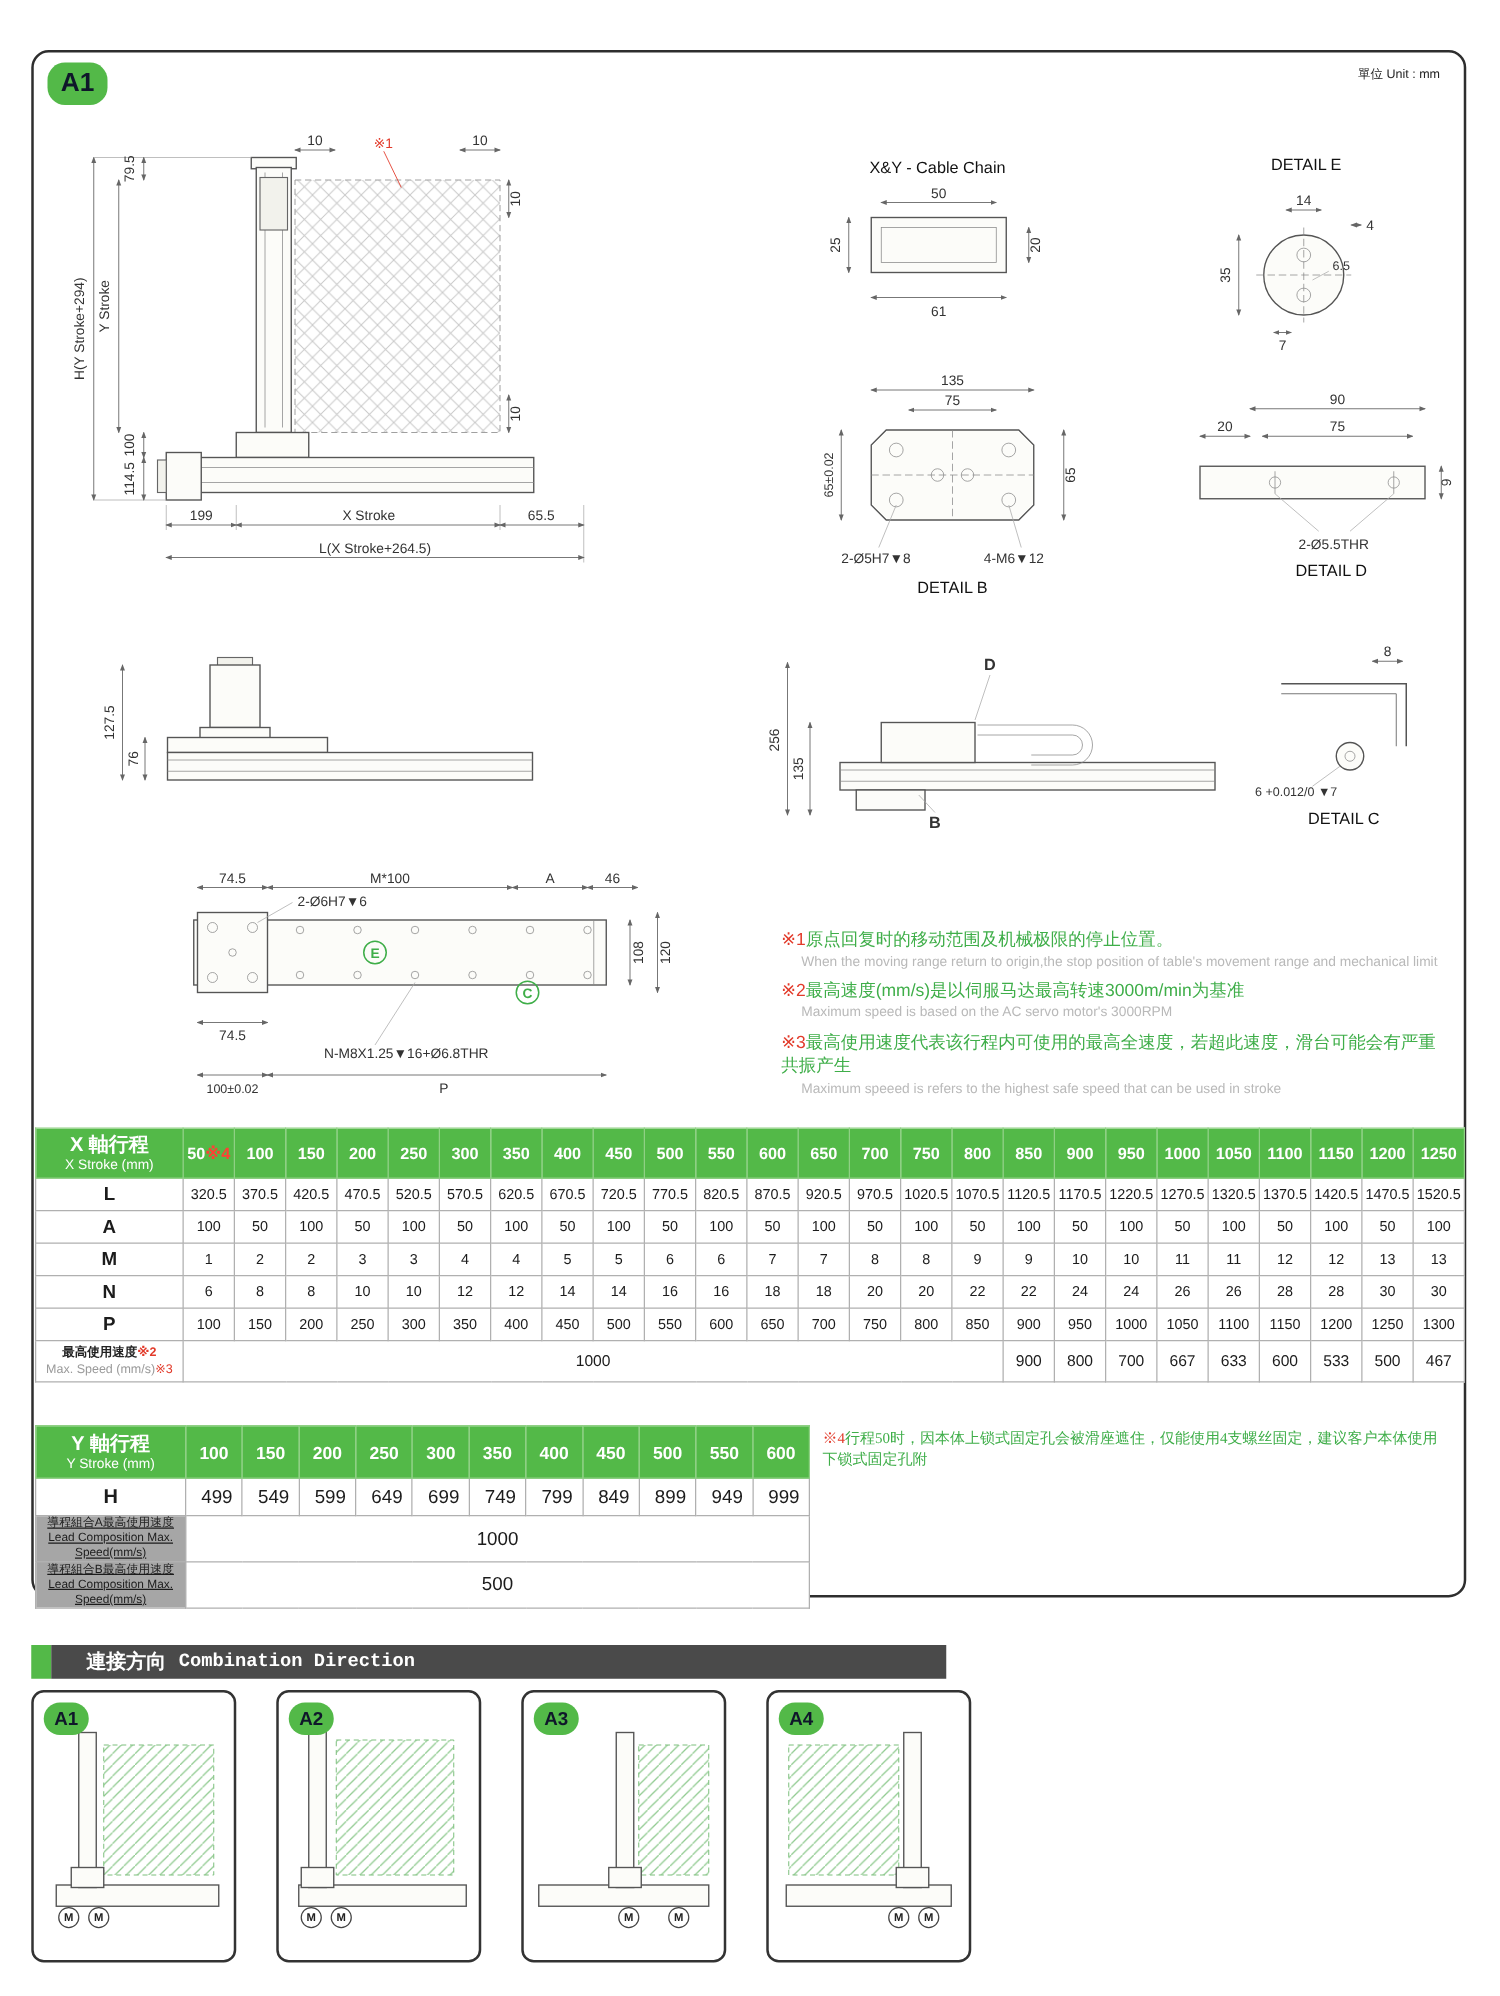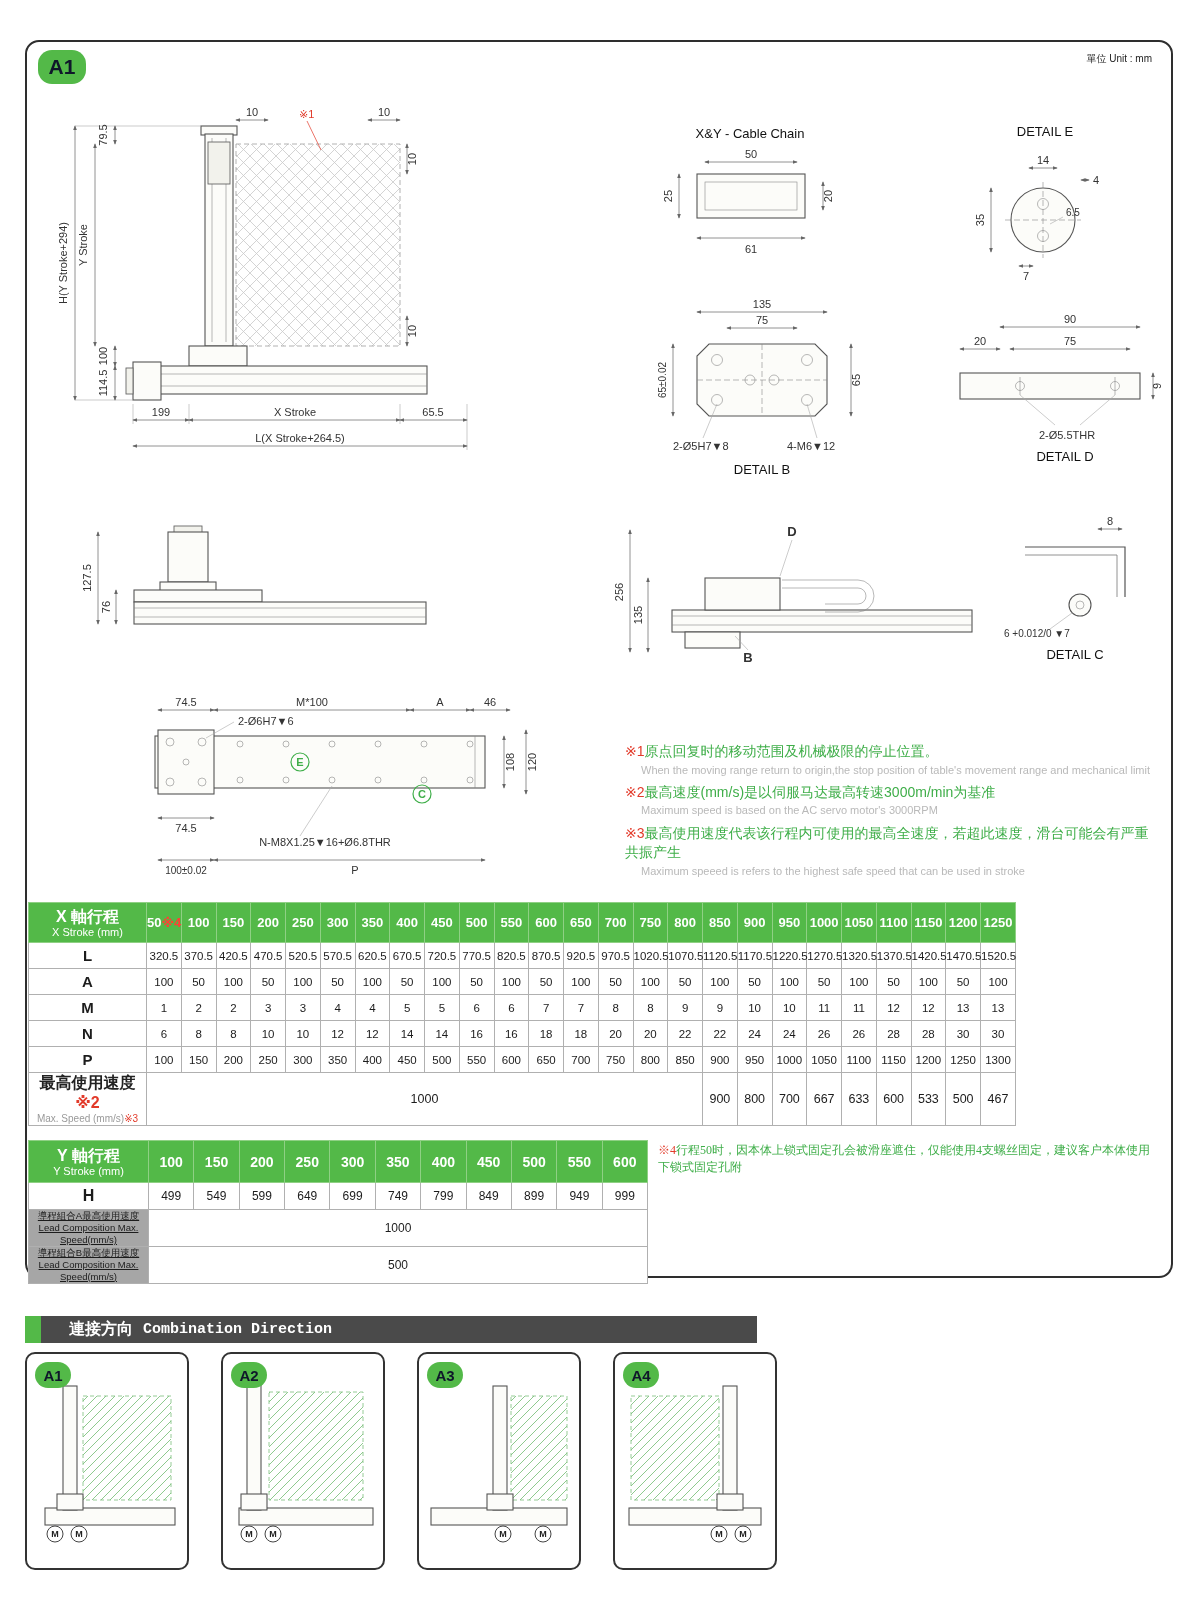--- a/index.html
+++ b/index.html
@@ -26,36 +26,36 @@
   .ghatchbox{fill:url(#ghatch);stroke:#7cbf7c;stroke-width:0.8;stroke-dasharray:4 3;}
   .motor{fill:#fff;stroke:#444;stroke-width:1;}
   .mtxt{font-size:9px;text-anchor:middle;fill:#222;font-weight:bold;}
 
   #notes{position:absolute;left:625px;top:742px;width:532px;}
   .note-zh{font-size:14px;color:#3fae49;line-height:1.4;}
   .note-zh .mark{color:#e23a2a;}
   .note-en{font-size:11px;color:#b9b9b9;margin:1px 0 6px 16px;line-height:1.3;}
 
   table.spec{position:absolute;border-collapse:collapse;table-layout:fixed;background:#fff;}
-  #x-table{left:28px;top:902px;width:988px;}
+  #x-table{left:28px;top:902px;width:1144px;}
   #y-table{left:28px;top:1140px;width:620px;}
   table.spec th,table.spec td{border:1px solid #b0b0b0;text-align:center;vertical-align:middle;padding:0;color:#1c1c1c;}
   table.spec thead th{background:#53b948;color:#fff;border-color:#8fd084;font-weight:bold;font-size:13px;padding:4px 0;}
   table.spec thead th .mark{color:#ff4034;}
   th.corner .hz{font-size:16px;line-height:1.2;}
   th.corner .he{font-size:11px;font-weight:normal;line-height:1.1;}
   #x-table td{font-size:11.5px;padding:6px 0;}
   #x-table th.rowhead{font-size:15px;background:#fff;padding:4px 0;}
   .speedhead{background:#fff;padding:3px 0;}
-  .speedhead .sz{font-size:16px;color:#222;font-weight:bold;line-height:1.25;}
+  .speedhead .sz{font-size:10px;color:#222;font-weight:bold;line-height:1.25;}
   .speedhead .se{font-size:10px;color:#9a9a9a;font-weight:normal;line-height:1.2;}
   .speedhead .mark{color:#e23a2a;}
   td.speedspan{font-size:15px;}
   #x-table .speedrow td{padding:9px 0;font-size:12.5px;}
-  #y-table td{font-size:12px;padding:6px 12px;}
+  #y-table td{font-size:15px;padding:6px 12px;}
   #y-table th.rowhead{font-size:16px;background:#fff;padding:4px 0;}
   #y-table thead th{font-size:14px;padding:5px 0;margin-top:28px;}
   th.leadhead{background:#a6a6a6;color:#fff;font-weight:normal;padding:2px 4px;text-align:left;text-decoration:underline;}
   th.leadhead div{font-size:9.5px;line-height:1.25;}
   td.leadspan{font-size:15px;}
 
   #note4{position:absolute;left:658px;top:1142px;width:498px;}
   #note4 .note-zh{font-size:12px;font-family:Liberation Serif, serif;}
   #note4 .note-en{margin-left:0;}
 

